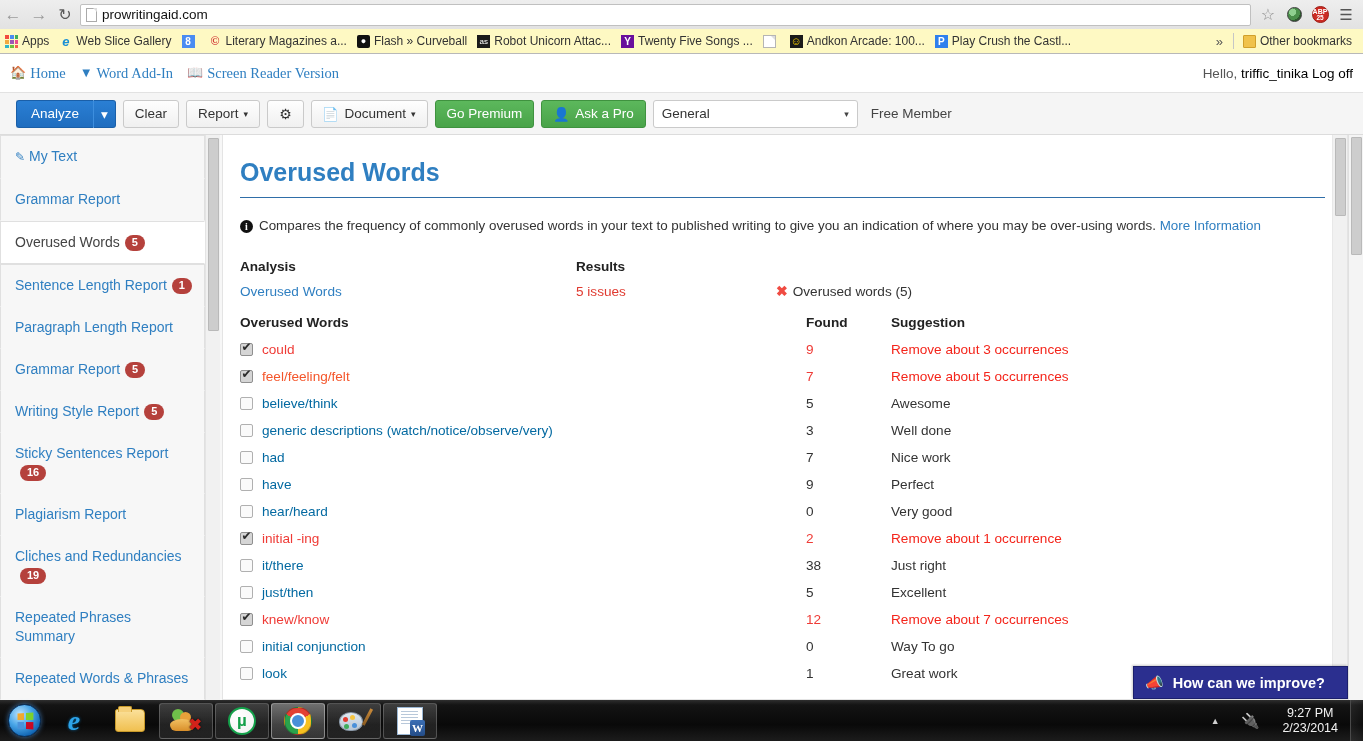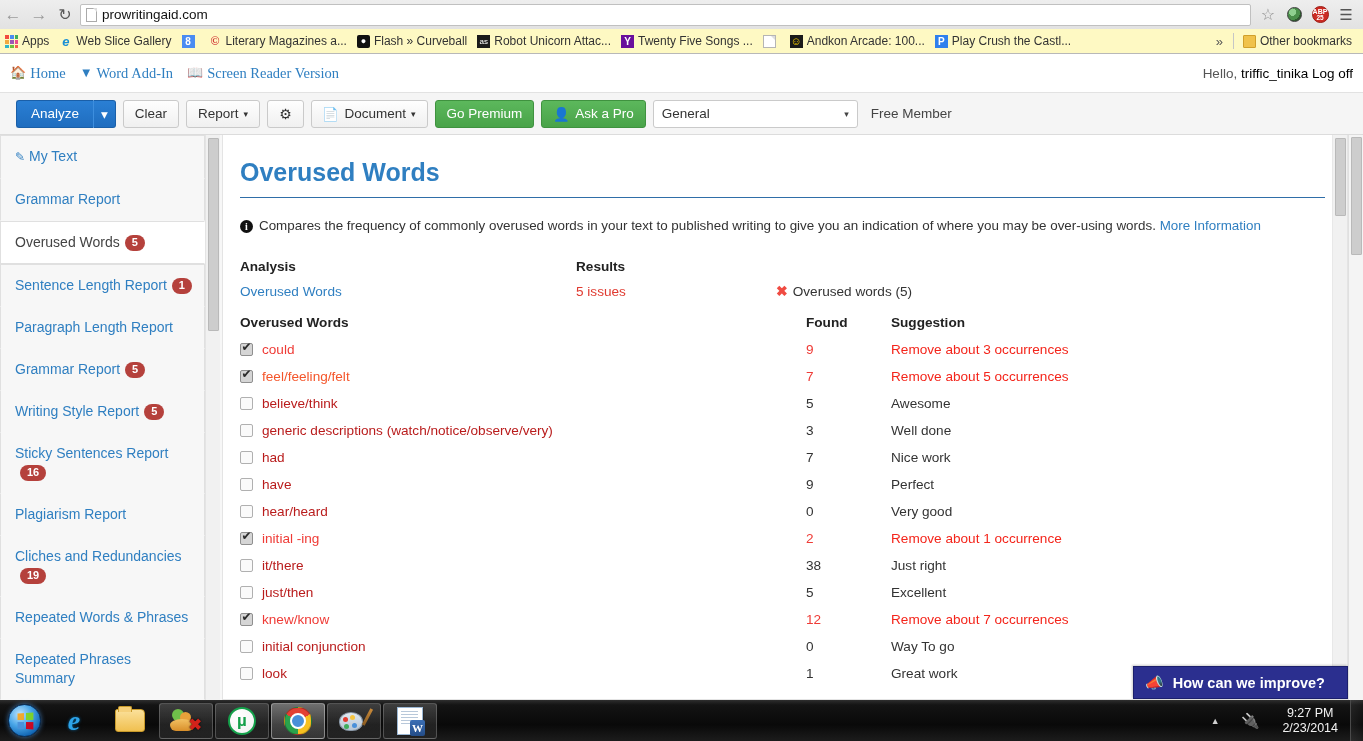--- a/index.html
+++ b/index.html
@@ -233,21 +233,21 @@
   .wt-head .c-word { padding-left: 0; }
   .cbx {
     width: 13px; height: 13px; flex: 0 0 auto; border: 1px solid #b0b0b0;
     border-radius: 2px; background: #fafafa; position: relative;
   }
   .cbx.checked { background: #d5d5d5; border-color: #8f8f8f; }
   .cbx.checked:after {
     content: "\2714"; position: absolute; top: -3px; left: 0.5px;
     font-size: 12px; color: #2b2b2b; line-height: 13px;
   }
-  .w-normal { color: #b91c1c; }
+  .w-normal { color: #0369a1; }
   .w-red { color: #ef3b36; }
   .w-red2 { color: #f4552a; }
   .f-normal { color: #333; }
   .f-red { color: #ef3b36; }
   .s-normal { color: #333; }
   .s-red { color: #f4251b; }
 
   .content-scroll {
     position: absolute; top: 0; right: 0; width: 15px; height: 565px;
     background: #f1f1f1; border-left: 1px solid #e8e8e8;
@@ -546,24 +546,24 @@
       <div class="side-item">
         <span>Sticky Sentences Report</span><span class="badge">16</span>
       </div>
       <div class="side-item">
         <span>Plagiarism Report</span>
       </div>
       <div class="side-item">
         <span>Cliches and Redundancies</span><span class="badge">19</span>
       </div>
       <div class="side-item">
+        <span>Repeated Phrases Summary</span>
+      </div>
+      <div class="side-item">
         <span>Repeated Words &amp; Phrases</span>
-      </div>
-      <div class="side-item">
-        <span>Repeated Phrases Summary</span>
       </div>
     </div>
     <div class="sidebar-scroll">
       <div class="thumb"></div>
     </div>
 
     <div class="content">
       <div class="content-inner">
         <div class="page-title">Overused Words</div>
         <div class="title-rule"></div>

